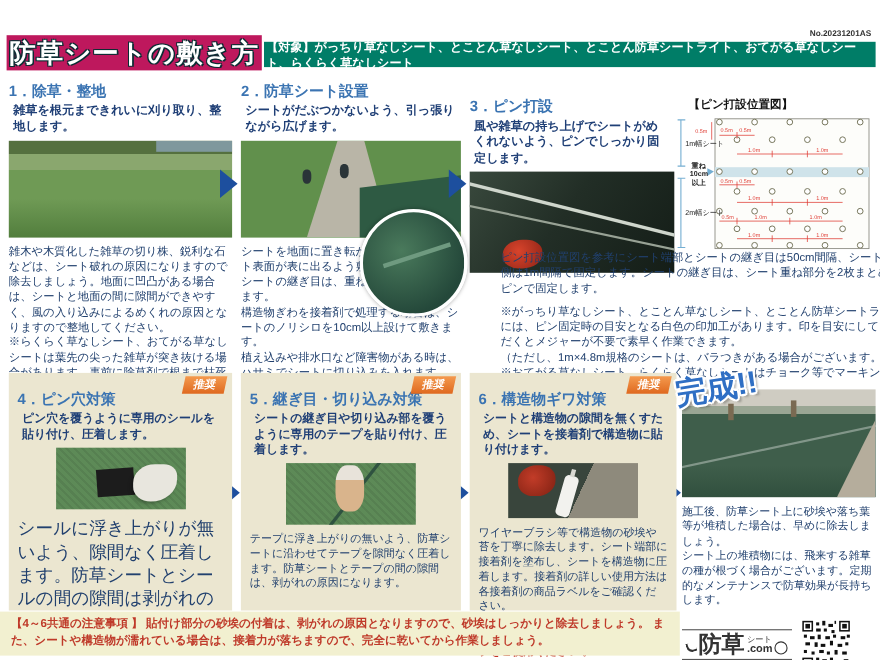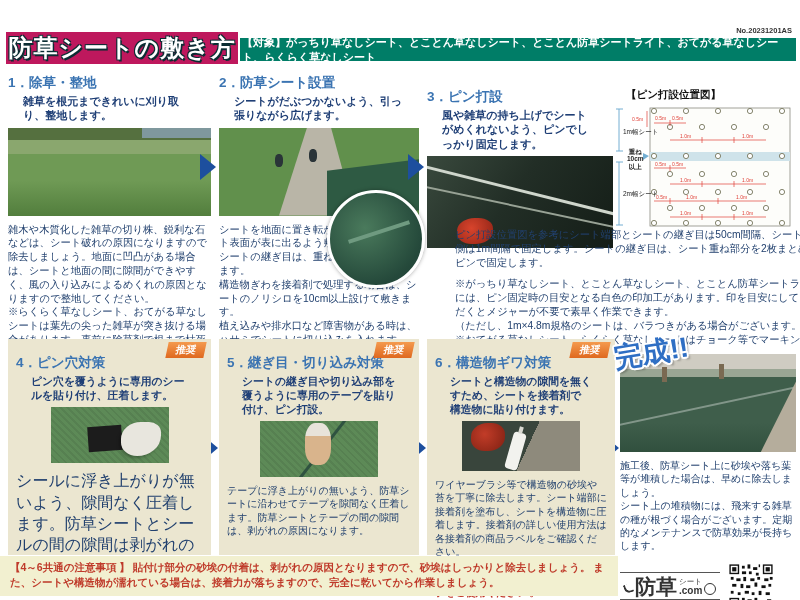--- a/index.html
+++ b/index.html
@@ -9,21 +9,21 @@
   .docnum{position:absolute;top:26px;right:8px;font-size:7.5px;font-weight:bold;color:#333;}
   .hdr-left{position:absolute;left:6px;top:32px;width:232px;height:32px;background:#be185d;
             display:flex;align-items:center;justify-content:center;}
   .hdr-title{font-size:24px;font-weight:bold;color:#fff;letter-spacing:1px;
              text-shadow:1.5px 1.5px 0 #0b2d33,-1px -1px 0 #0b2d33,1px -1px 0 #0b2d33,-1px 1px 0 #0b2d33;}
   .hdr-right{position:absolute;left:240px;top:38px;width:556px;height:23px;background:#007d67;
              color:#fff;font-size:11px;font-weight:bold;display:flex;align-items:center;padding-left:2px;box-sizing:border-box;}
   
   .step{position:absolute;}
   .stitle{margin:0;font-size:13.5px;font-weight:bold;color:#3b74b2;}
-  .lead{margin:2px 15px 0;font-size:11px;line-height:1.3;font-weight:bold;color:#1f3f76;white-space:pre-line;}
+  .lead{margin:2px 4px 0;font-size:11px;line-height:1.3;font-weight:bold;color:#1f3f76;white-space:pre-line;}
   .body{margin:7px 0 0;font-size:10.3px;line-height:1.34;color:#21406e;white-space:pre-line;}
   .note{margin:8px 0 0;font-size:10.3px;line-height:1.34;color:#21406e;white-space:pre-line;}
   .rednote{margin:2px 0 0;font-size:10px;line-height:1.3;font-weight:bold;color:#c03324;white-space:pre-line;}
   
   .ph{position:relative;margin-top:5px;height:88px;overflow:hidden;}
   .ph1{background:linear-gradient(180deg,#55703f 0 14%,#8aa76e 14% 30%,#6f9a55 30% 60%,#527e3d 100%);}
   .ph1::after{content:"";position:absolute;top:0;right:0;width:34%;height:12%;background:#8aa3b5;opacity:.8;}
   .ph2{background:#61904c;}
   .ph2::before{content:"";position:absolute;inset:0;background:#b9b5a7;
                clip-path:polygon(44% 0,56% 0,68% 100%,30% 100%);}
@@ -258,21 +258,21 @@
       <div class="seal"></div>
       <div class="gloveW"></div>
     </div>
     <p class="body" style="font-size:16px;">シールに浮き上がりが無いよう、隙間なく圧着します。防草シートとシールの間の隙間は剥がれの原因になります。
 ※おてがる草なしシートには、PPシート用接着テープを10cm角にカットしてご利用ください。</p>
   </section>
 
   <section class="box" style="left:219px;width:200px;">
     <span class="badge">推奨</span>
     <h3 class="stitle">5．継ぎ目・切り込み対策</h3>
-    <p class="lead" style="font-size:10.8px;">シートの継ぎ目や切り込み部を覆うように専用のテープを貼り付け、ピン打設。</p>
+    <p class="lead" style="font-size:10.8px;">シートの継ぎ目や切り込み部を覆うように専用のテープを貼り付け、圧着します。</p>
     <div class="bph sheetG">
       <div class="seam"></div>
       <div class="hand"></div>
     </div>
     <p class="body" style="font-size:10px;">テープに浮き上がりの無いよう、防草シートに沿わせてテープを隙間なく圧着します。防草シートとテープの間の隙間は、剥がれの原因になります。</p>
   </section>
 
   <section class="box" style="left:427px;width:188px;">
     <span class="badge">推奨</span>
     <h3 class="stitle">6．構造物ギワ対策</h3>

